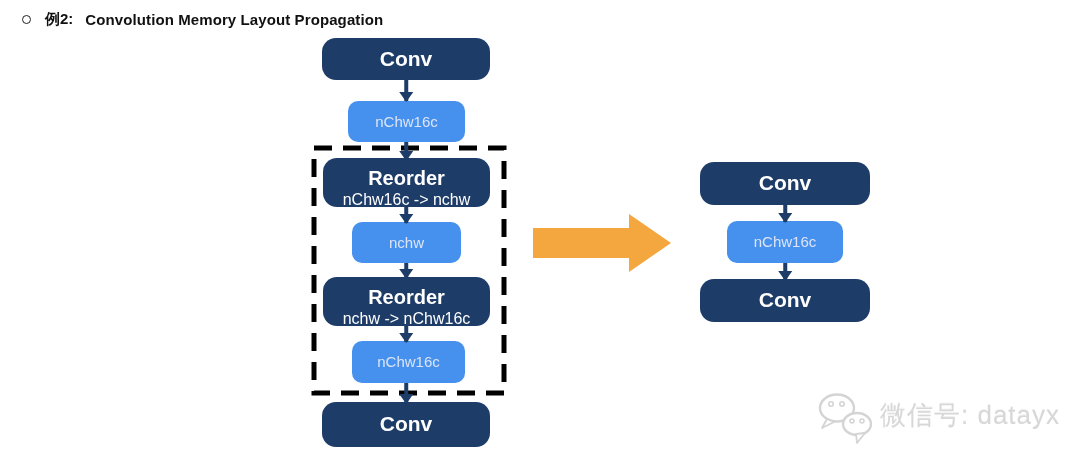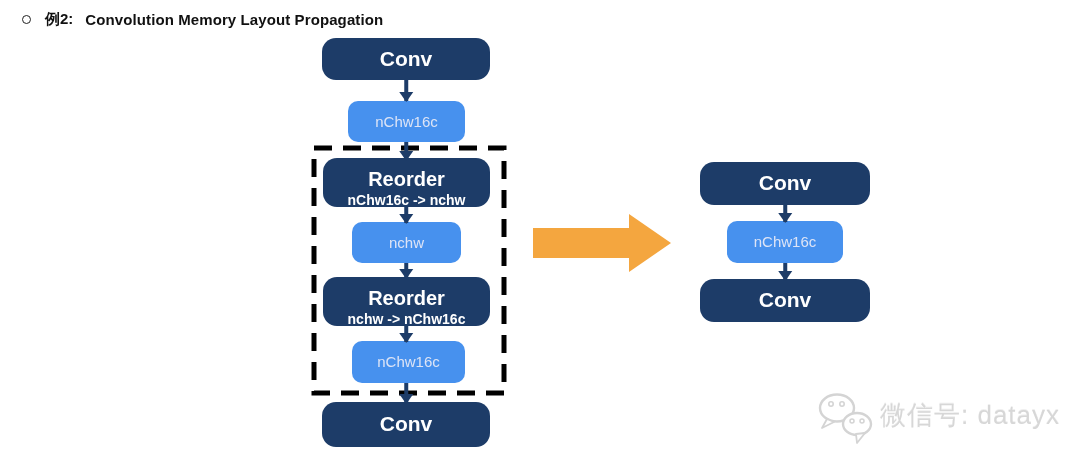--- a/index.html
+++ b/index.html
@@ -15,21 +15,21 @@
 
   
   .node{
     position:absolute;display:flex;flex-direction:column;align-items:center;justify-content:center;
     box-sizing:border-box;text-align:center;line-height:1.15;
   }
   .node.dark{background:#1d3c68;border-radius:14px;color:#ffffff;}
   .node.light{background:#4791ee;border-radius:10px;color:#dde4f6;justify-content:center;}
   .node .big{font-weight:bold;font-size:21px;}
   .node .rtitle{font-weight:bold;font-size:20px;margin-top:12px;}
-  .node .rsub{font-weight:bold;font-size:14px;margin-top:1px;}
+  .node .rsub{font-weight:normal;font-size:16px;margin-top:1px;}
   .node .tensor{font-size:15px;}
 
   
   .connector{position:absolute;width:3.5px;background:#1d3c68;transform:translateX(-50%);z-index:5;}
   .connector::after{
     content:"";position:absolute;left:50%;bottom:-1px;transform:translateX(-50%);
     width:0;height:0;border-left:7px solid transparent;border-right:7px solid transparent;
     border-top:10px solid #1d3c68;
   }
 

